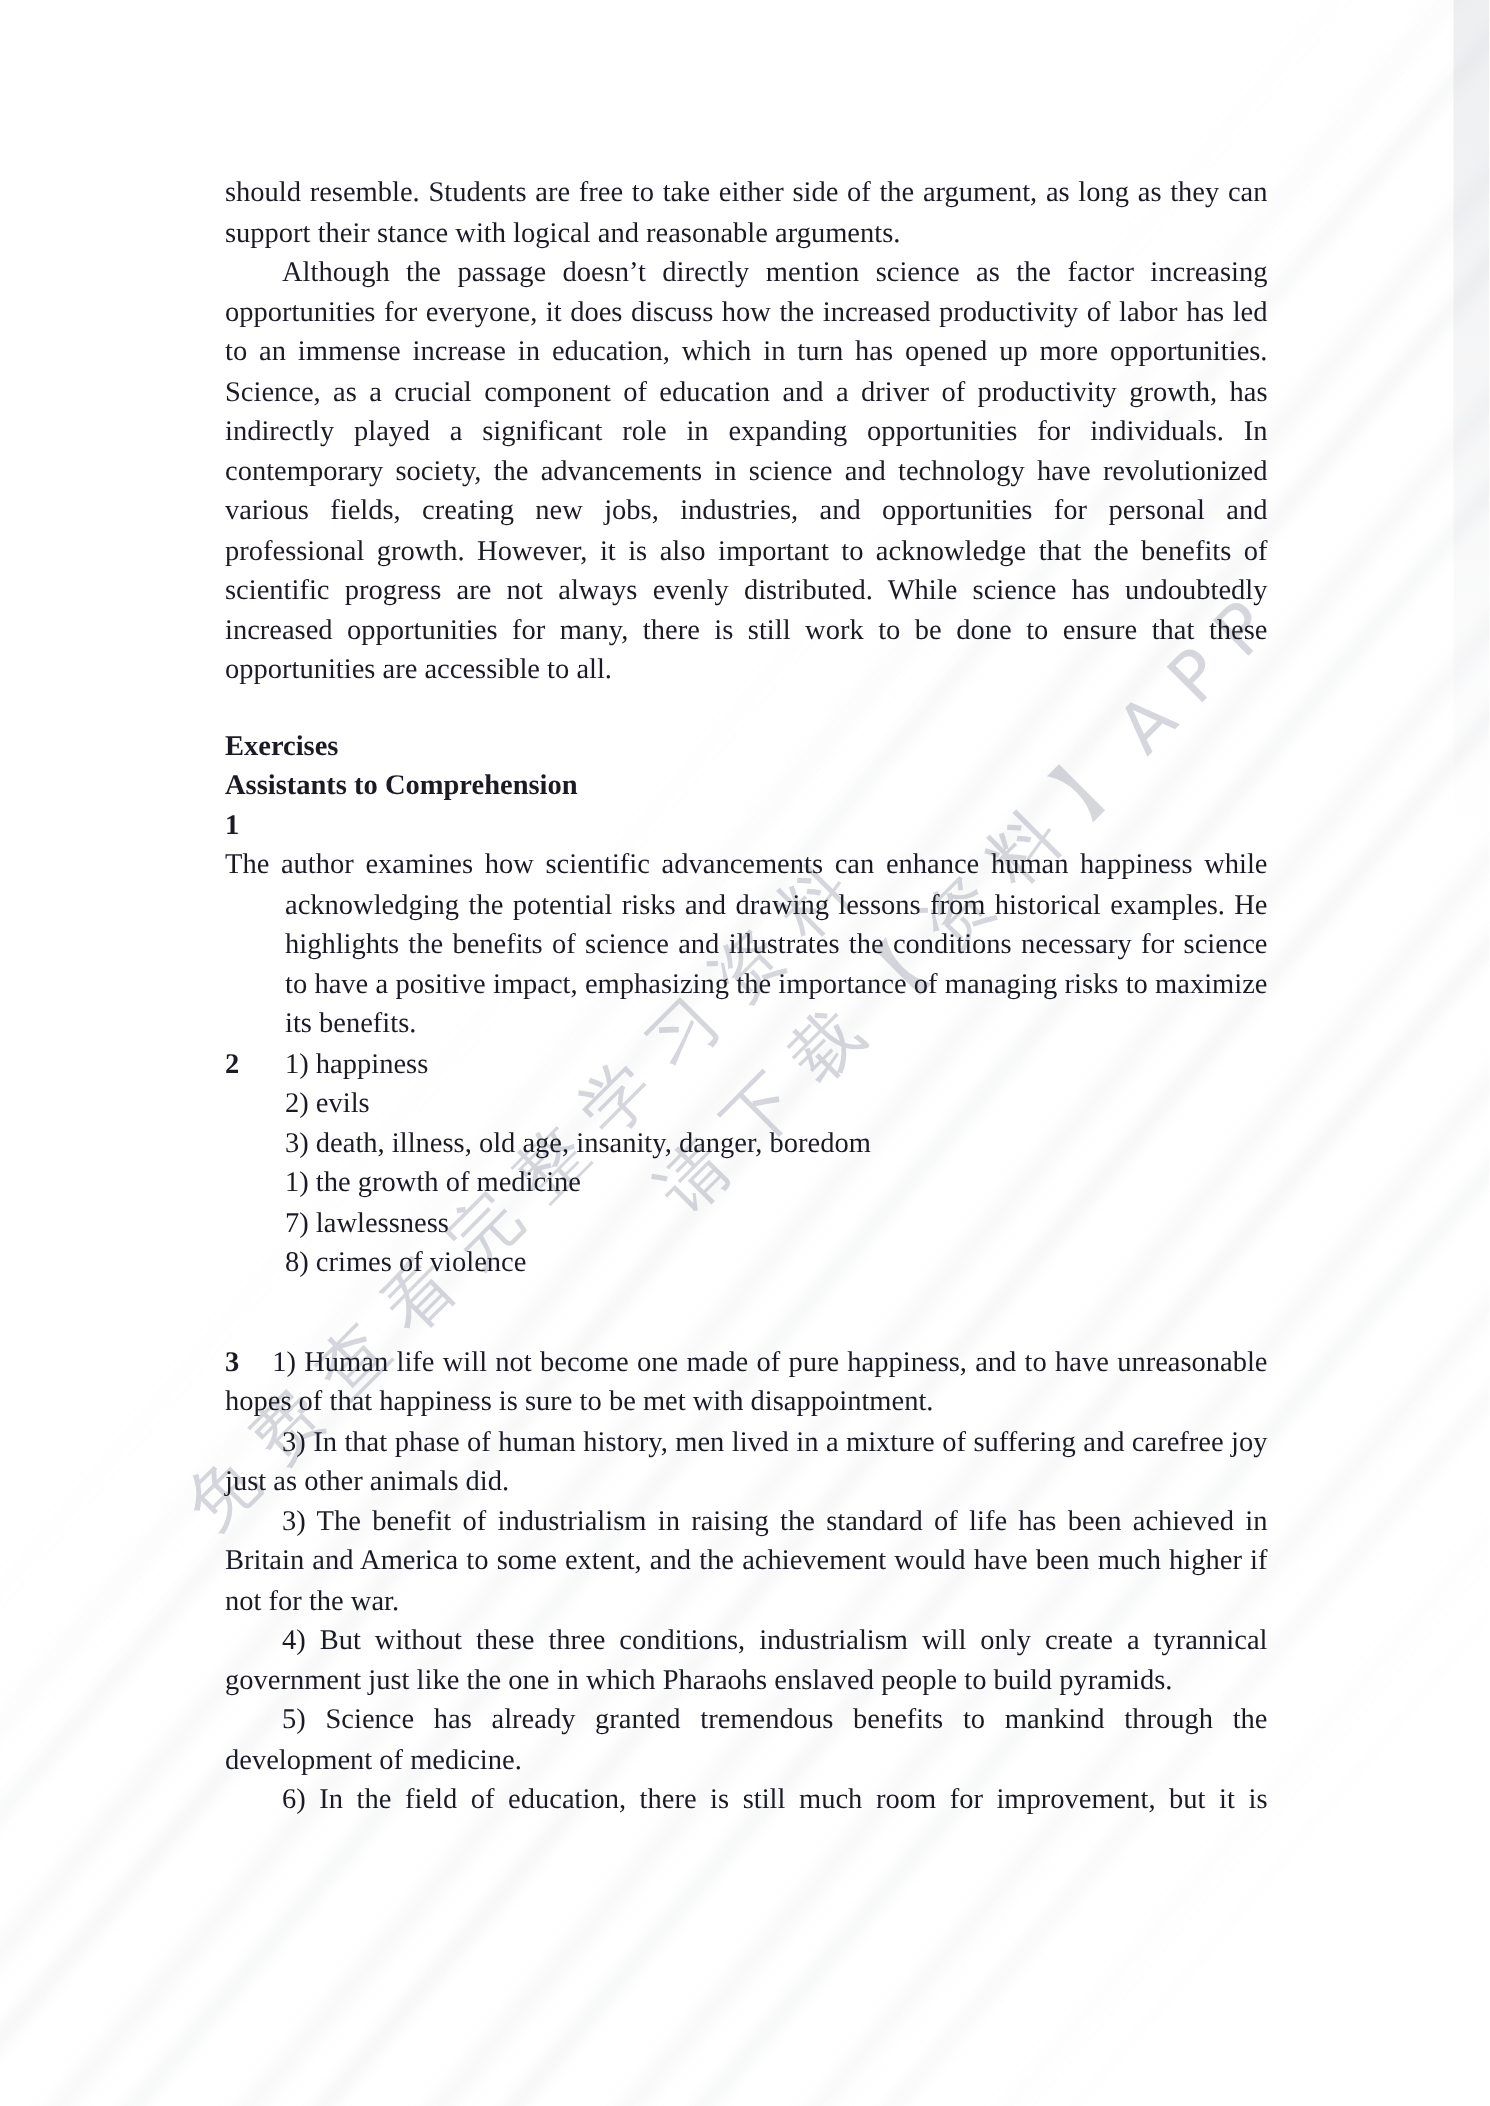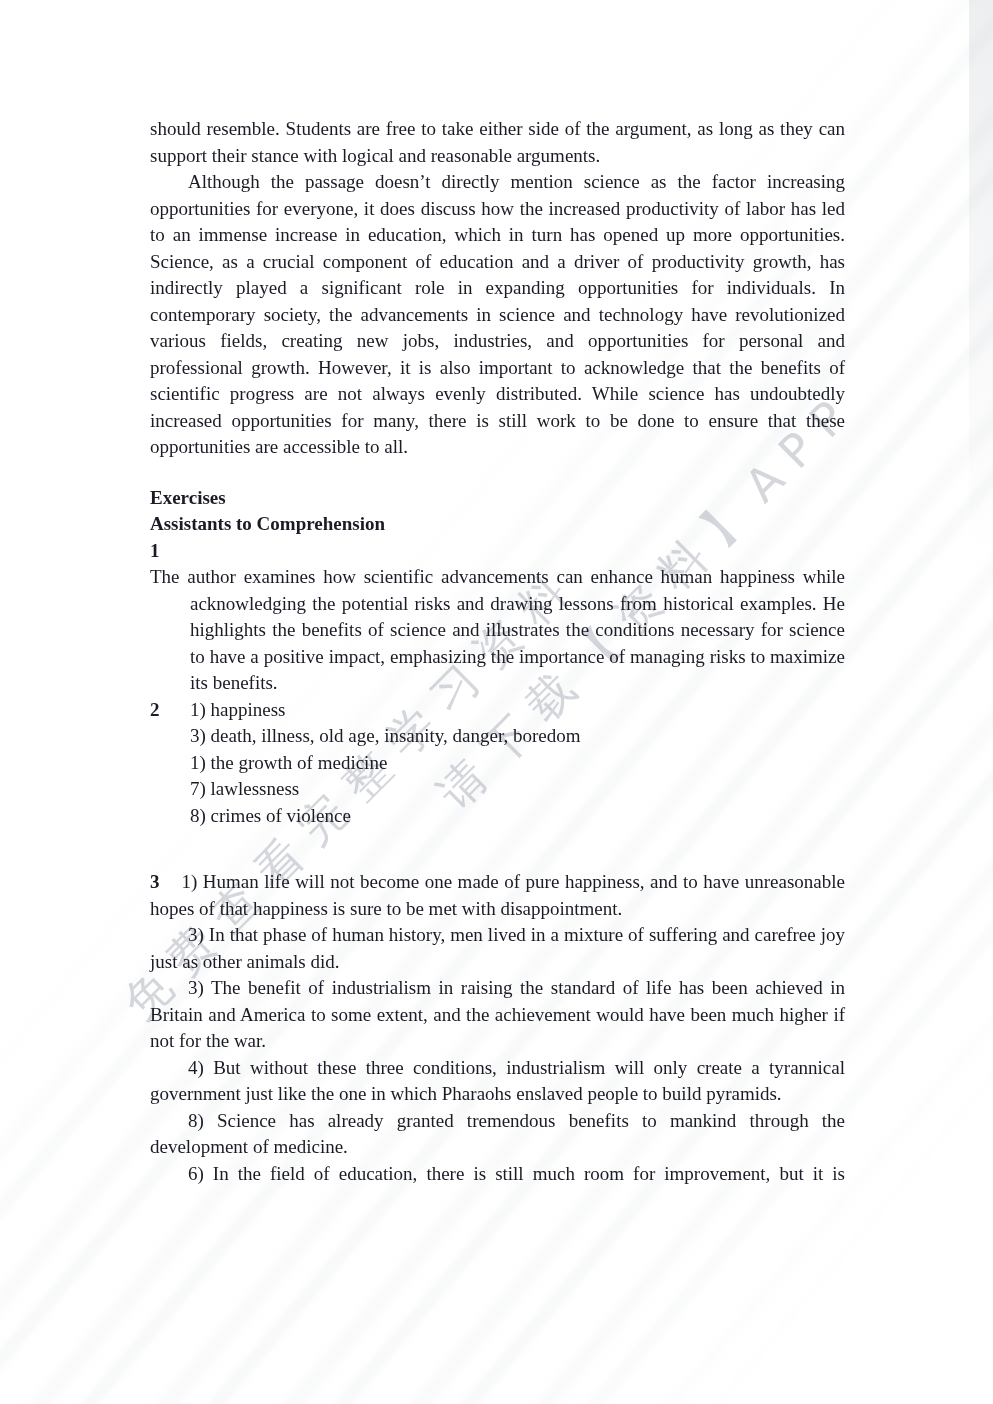--- a/index.html
+++ b/index.html
@@ -79,30 +79,31 @@
     <p class="heading-line">Assistants to Comprehension</p>
 
     <p class="heading-line">1</p>
 
     <p class="hang">The author examines how scientific advancements can enhance human happiness while acknowledging the potential risks and drawing lessons from historical examples. He highlights the benefits of science and illustrates the conditions necessary for science to have a positive impact, emphasizing the importance of managing risks to maximize its benefits.</p>
 
     <div class="answer-row">
       <div class="numcol">2</div>
       <div class="itemcol">
         <p>1) happiness</p>
+        <p>2) evils</p>
         <p>3) death, illness, old age, insanity, danger, boredom</p>
         <p>1) the growth of medicine</p>
         <p>7) lawlessness</p>
         <p>8) crimes of violence</p>
       </div>
     </div>
 
     <div class="block3">
       <p><span class="bold">3</span><span class="gap3"></span><span>1) Human life will not become one made of pure happiness, and to have unreasonable hopes of that happiness is sure to be met with disappointment.</span></p>
       <p class="indent">3) In that phase of human history, men lived in a mixture of suffering and carefree joy just as other animals did.</p>
       <p class="indent">3) The benefit of industrialism in raising the standard of life has been achieved in Britain and America to some extent, and the achievement would have been much higher if not for the war.</p>
       <p class="indent">4) But without these three conditions, industrialism will only create a tyrannical government just like the one in which Pharaohs enslaved people to build pyramids.</p>
-      <p class="indent">8) Science has already granted tremendous benefits to mankind through the development of medicine.</p>
+      <p class="indent">5) Science has already granted tremendous benefits to mankind through the development of medicine.</p>
       <p class="indent justify-last">6) In the field of education, there is still much room for improvement, but it is</p>
     </div>
 
   </div>
 </div>
 
 </body></html>

